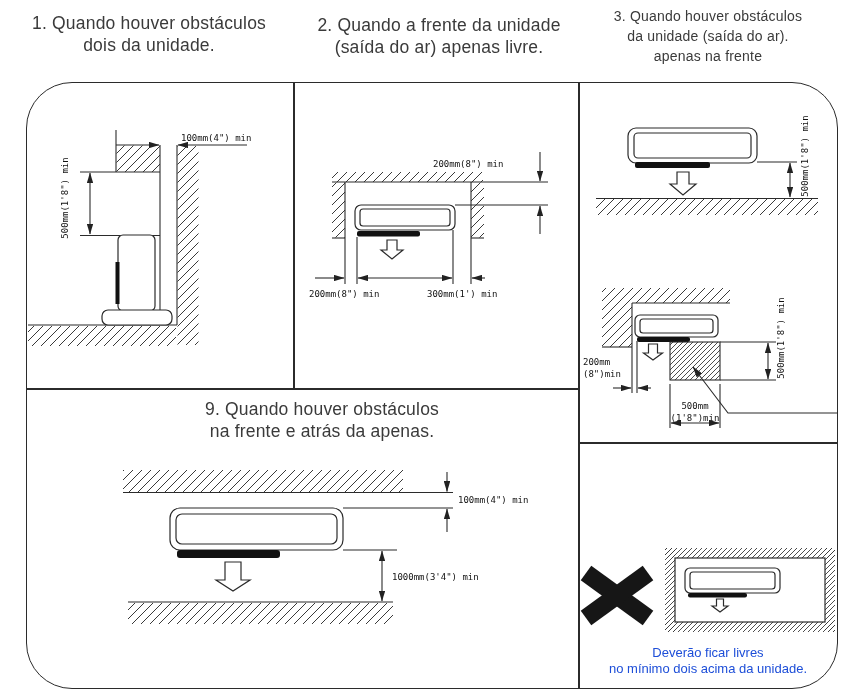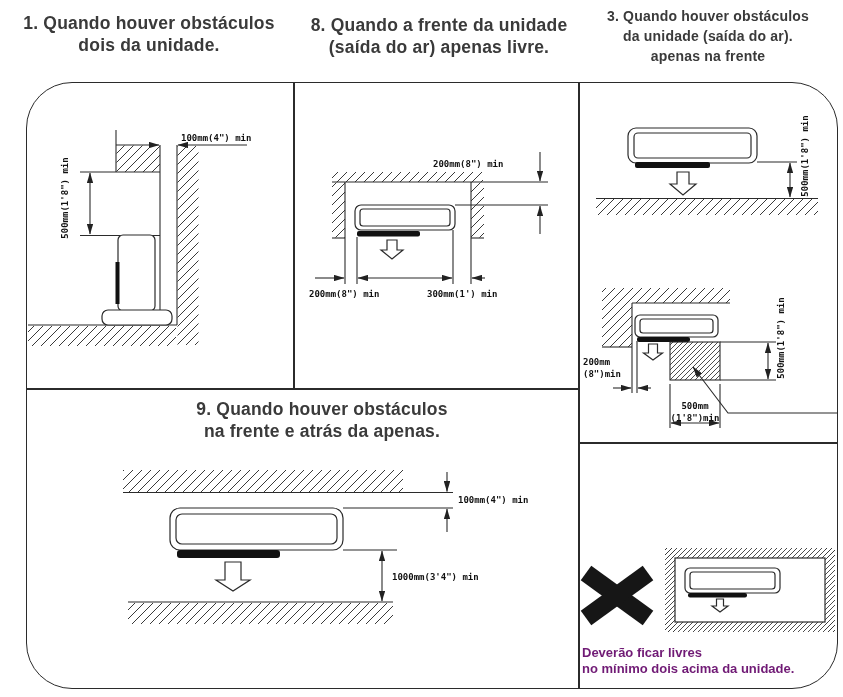--- a/index.html
+++ b/index.html
@@ -1,22 +1,22 @@
 <!DOCTYPE html>
 <html><head>
 <meta charset="utf-8">
 <style>
   html,body{margin:0;padding:0;background:#fff;}
   #canvas{position:relative;width:843px;height:697px;background:#fff;overflow:hidden;
-          font-family:"Liberation Sans",sans-serif;font-weight:bold;}
+          font-family:"Liberation Sans",sans-serif;}
   .heading{position:absolute;text-align:center;color:#3a3a3a;font-size:17.5px;line-height:22px;
            letter-spacing:.2px;}
   .heading span{display:block;}
   .heading.small{font-size:14px;line-height:20px;}
-  .caption{position:absolute;text-align:left;color:#701a75;font-size:13px;line-height:16px;}
+  .caption{position:absolute;text-align:center;color:#1d4ed8;font-size:13px;line-height:16px;}
   .caption span{display:block;}
   .mainbox{position:absolute;left:26px;top:82px;width:812px;height:607px;
            border:1.5px solid #2b2b2b;border-radius:46px;box-sizing:border-box;}
   .divider{position:absolute;background:#2b2b2b;}
   svg.panel{position:absolute;}
   .dim{font-family:"DejaVu Sans Mono",monospace;font-size:9px;fill:#111;}
   .ln{stroke:#2b2b2b;stroke-width:1.1;fill:none;}
   .unit{fill:#fff;stroke:#2b2b2b;stroke-width:1.2;}
   .blackbar{fill:#111;stroke:none;}
   .flow{fill:#fff;stroke:#2b2b2b;stroke-width:1.2;}
@@ -38,21 +38,21 @@
         <path d="M0,0 L10,3 L0,6 z" fill="#222"></path>
       </marker>
     </defs>
   </svg>
 
   <div class="heading" style="left:10px;top:12px;width:278px;">
     <span>1. Quando houver obstáculos</span>
     <span>dois da unidade.</span>
   </div>
   <div class="heading" style="left:300px;top:14px;width:278px;">
-    <span>8. Quando a frente da unidade</span>
+    <span>2. Quando a frente da unidade</span>
     <span>(saída do ar) apenas livre.</span>
   </div>
   <div class="heading small" style="left:582px;top:6px;width:252px;">
     <span>3. Quando houver obstáculos</span>
     <span>da unidade (saída do ar).</span>
     <span>apenas na frente</span>
   </div>
   <div class="heading" style="left:140px;top:398px;width:364px;">
     <span>9. Quando houver obstáculos</span>
     <span>na frente e atrás da apenas.</span>

